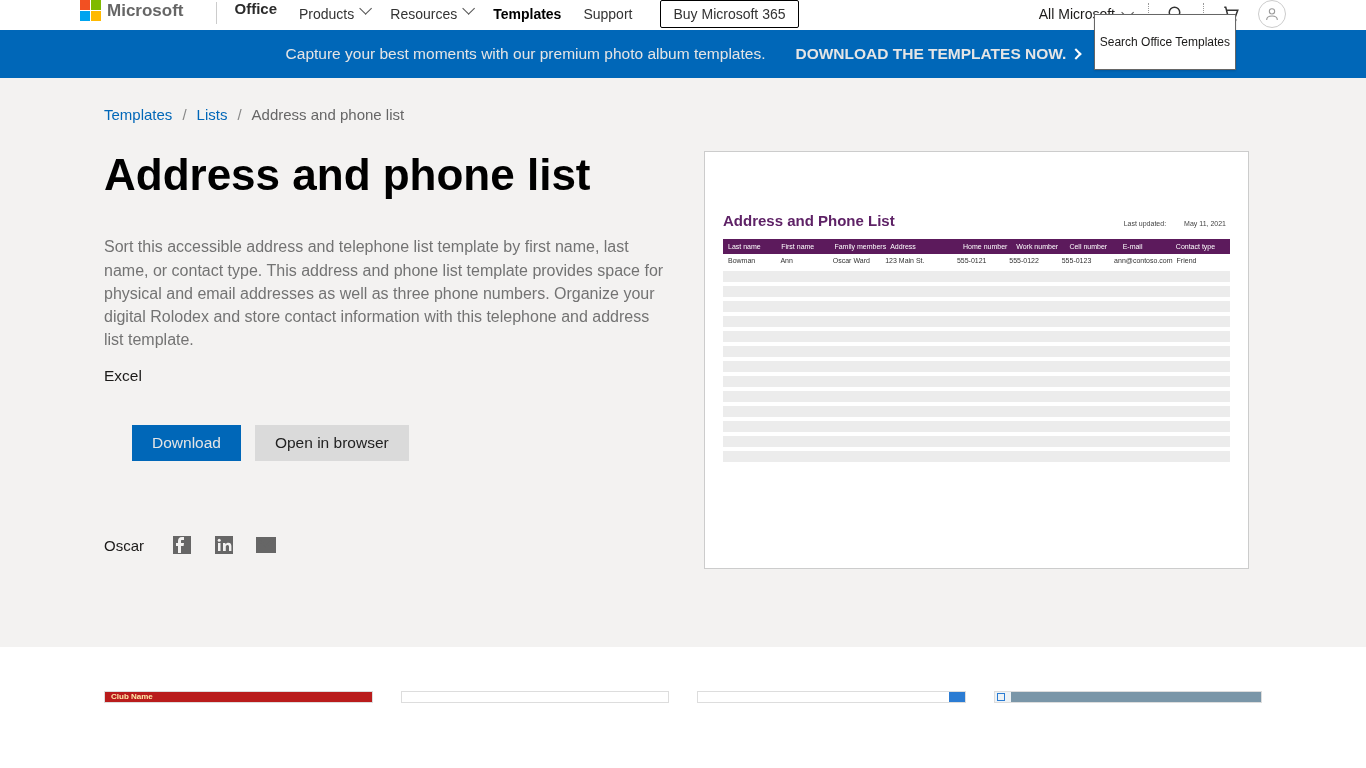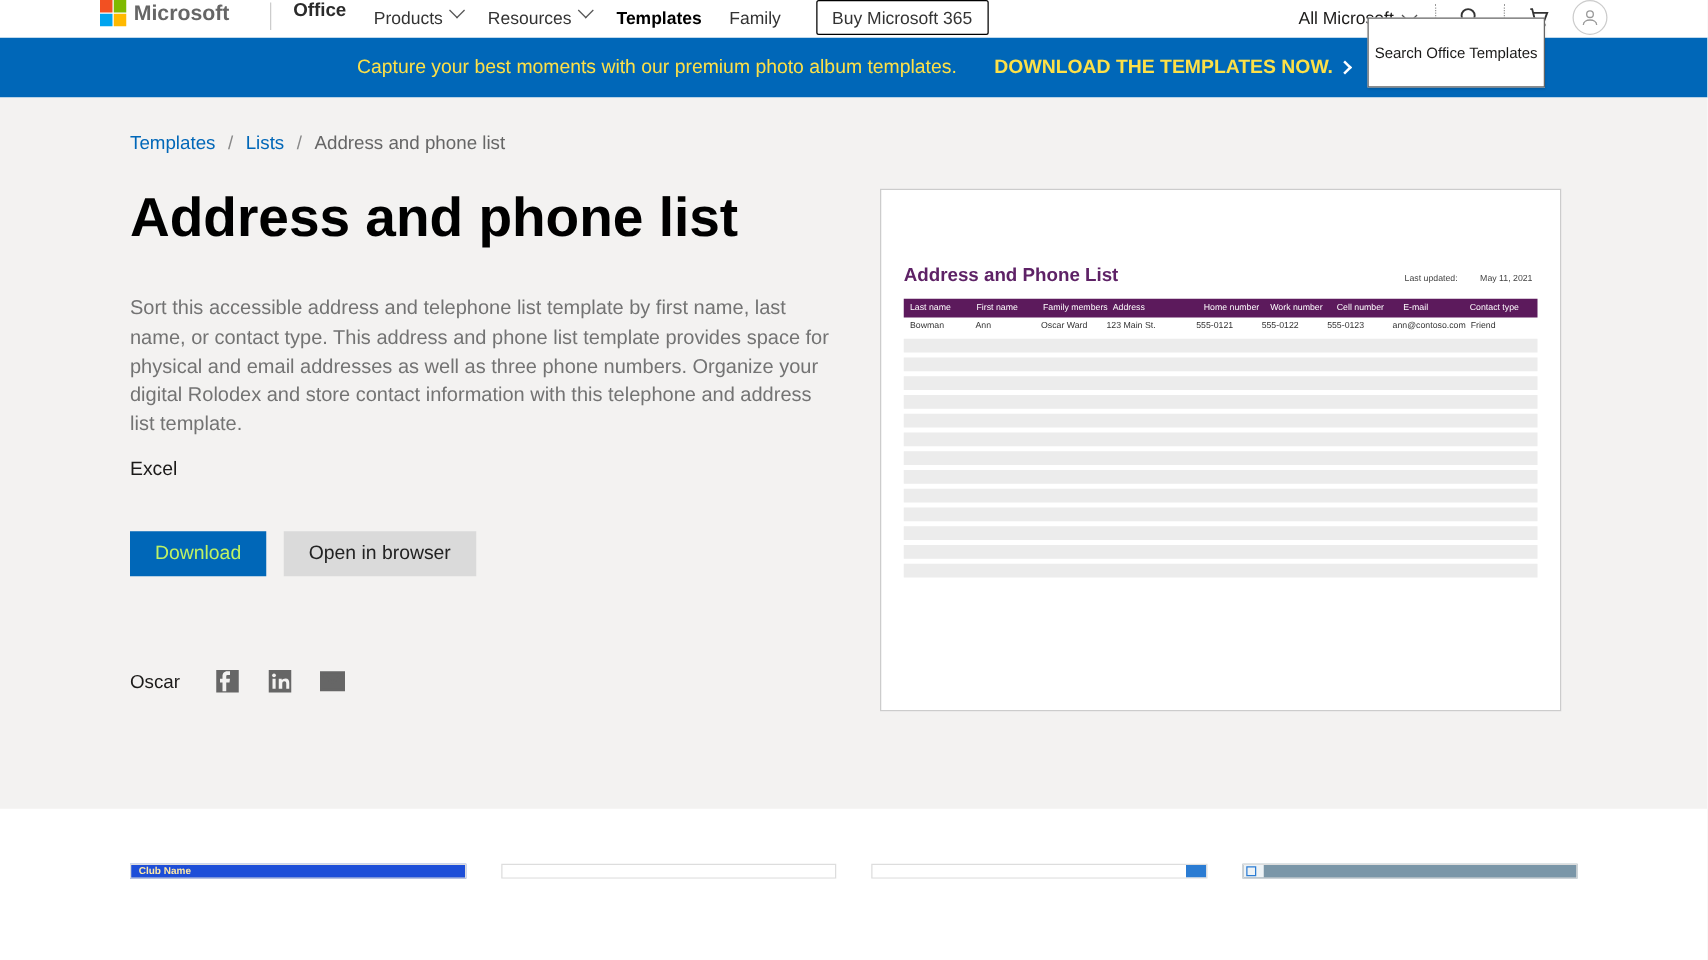--- a/index.html
+++ b/index.html
@@ -50,21 +50,21 @@
     font-size:12px; padding:20px 5px; white-space:nowrap;
     box-shadow: 0 1px 2px rgba(0,0,0,.15);
     z-index:5;
   }
   .dotted-sep {
      height:22px; border-left:1px dotted #999;
   }
 
   
   .promo {
-    background:#0067b8; color:#fde047; height:48px;
+    background:#0067b8; color:#e5e5e5; height:48px;
     display:flex; align-items:center; justify-content:center;
     font-size:15.5px; gap:10px;
   }
   .promo .cta { font-weight:600; display:flex; align-items:center; gap:6px;padding-left:20px;}
   .chev-right { width:8px; height:8px; border-top:2px solid #fff; border-right:2px solid #fff; transform:rotate(45deg);}
 
   
   .main-wrap { background:#f3f2f1; padding: 28px 0 78px; }
   .inner { width:1158px; margin:0 auto; }
 
@@ -73,21 +73,21 @@
   .breadcrumb .sep { color:#888; }
   .breadcrumb .cur { color:#666; }
 
   .detail { display:flex; gap:40px; align-items:flex-start;}
   .detail-left { width:560px; }
   .detail-left h1 { font-size:44px; font-weight:600; line-height:1.1; margin-bottom:26px; color:#000;}
   .detail-left p.desc { font-size:16px; line-height:1.45; color:#737373; margin-bottom:16px;margin-top:36px;}
   .detail-left .app { font-size:15.5px; margin-bottom:40px;}
   .btn-row { display:flex; gap:14px; margin-bottom:72px;}
   .btn { padding:9px 20px; font-size:15.5px; cursor:pointer; border:none;}
-  .btn.primary { background:#0067b8; color:#bef264;}
+  .btn.primary { background:#0067b8; color:#e5e5e5;margin-left:28px;}
   .btn.secondary { background:#dadada; color:#222;}
   .share-row { display:flex; align-items:center; gap:18px;}
   .share-row .lbl{ font-size:15px; margin-right:8px;}
   .share-row svg { width:24px; height:24px; fill:#666; cursor:pointer;}
 
   
   .preview {
     width:545px; height:418px; background:#fff; border:1px solid #ccc;
     padding:60px 18px 18px;
     position:relative;
@@ -101,21 +101,21 @@
   .ptable-head span:nth-child(4){flex:1.4;}
   .ptable-row { display:flex; font-size:7px; padding:3px; color:#333;}
   .ptable-row span:nth-child(4){flex:1.4;}
   .ptable-blank { height:11px; background:#ececec; margin-top:4px;}
 
   
   .more { width:1158px; margin:44px auto 0;}
   .more h2 { font-size:26px; font-weight:600; margin-bottom:20px;}
   .cards { display:flex; gap:28px;}
   .card { width:272px; height:12px; border:1px solid #ddd; position:relative; overflow:hidden;}
-  .card.c1 { background:#1d4ed8;}
+  .card.c1 { background:#b91c1c;}
   .card.c1 .bar{ position:absolute; top:0; left:6px; font-size:8px; color:#ffe9a8; font-weight:700;}
   .card.c2 { background:#fff;}
   .card.c3 { background:linear-gradient(90deg,#fff 94%, #2b7cd3 94%);}
   .card.c4 { background:#7a96a8; }
   .card.c4::before{content:"";position:absolute;left:0;top:0;width:16px;height:100%;background:#eef3f6;}
   .card.c4 .ic{ position:absolute; left:2px; top:1px; width:8px;height:8px;border:1px solid #2b7cd3;}
 </style>
 </head>
 <body>
 
@@ -138,21 +138,21 @@
       <span class="chev-down"></span>
     </div>
     <div class="item">
       <span>Resources</span>
       <span class="chev-down"></span>
     </div>
     <div class="item bold">
       <span>Templates</span>
     </div>
     <div class="item">
-      <span>Family</span>
+      <span>Support</span>
     </div>
     <a class="buy-btn">Buy Microsoft 365</a>
   </div>
 
   <div class="nav-right">
     <div class="all-ms">
       <span>All Microsoft</span>
       <span class="chev-down"></span>
     </div>
     <div class="dotted-sep"></div>

